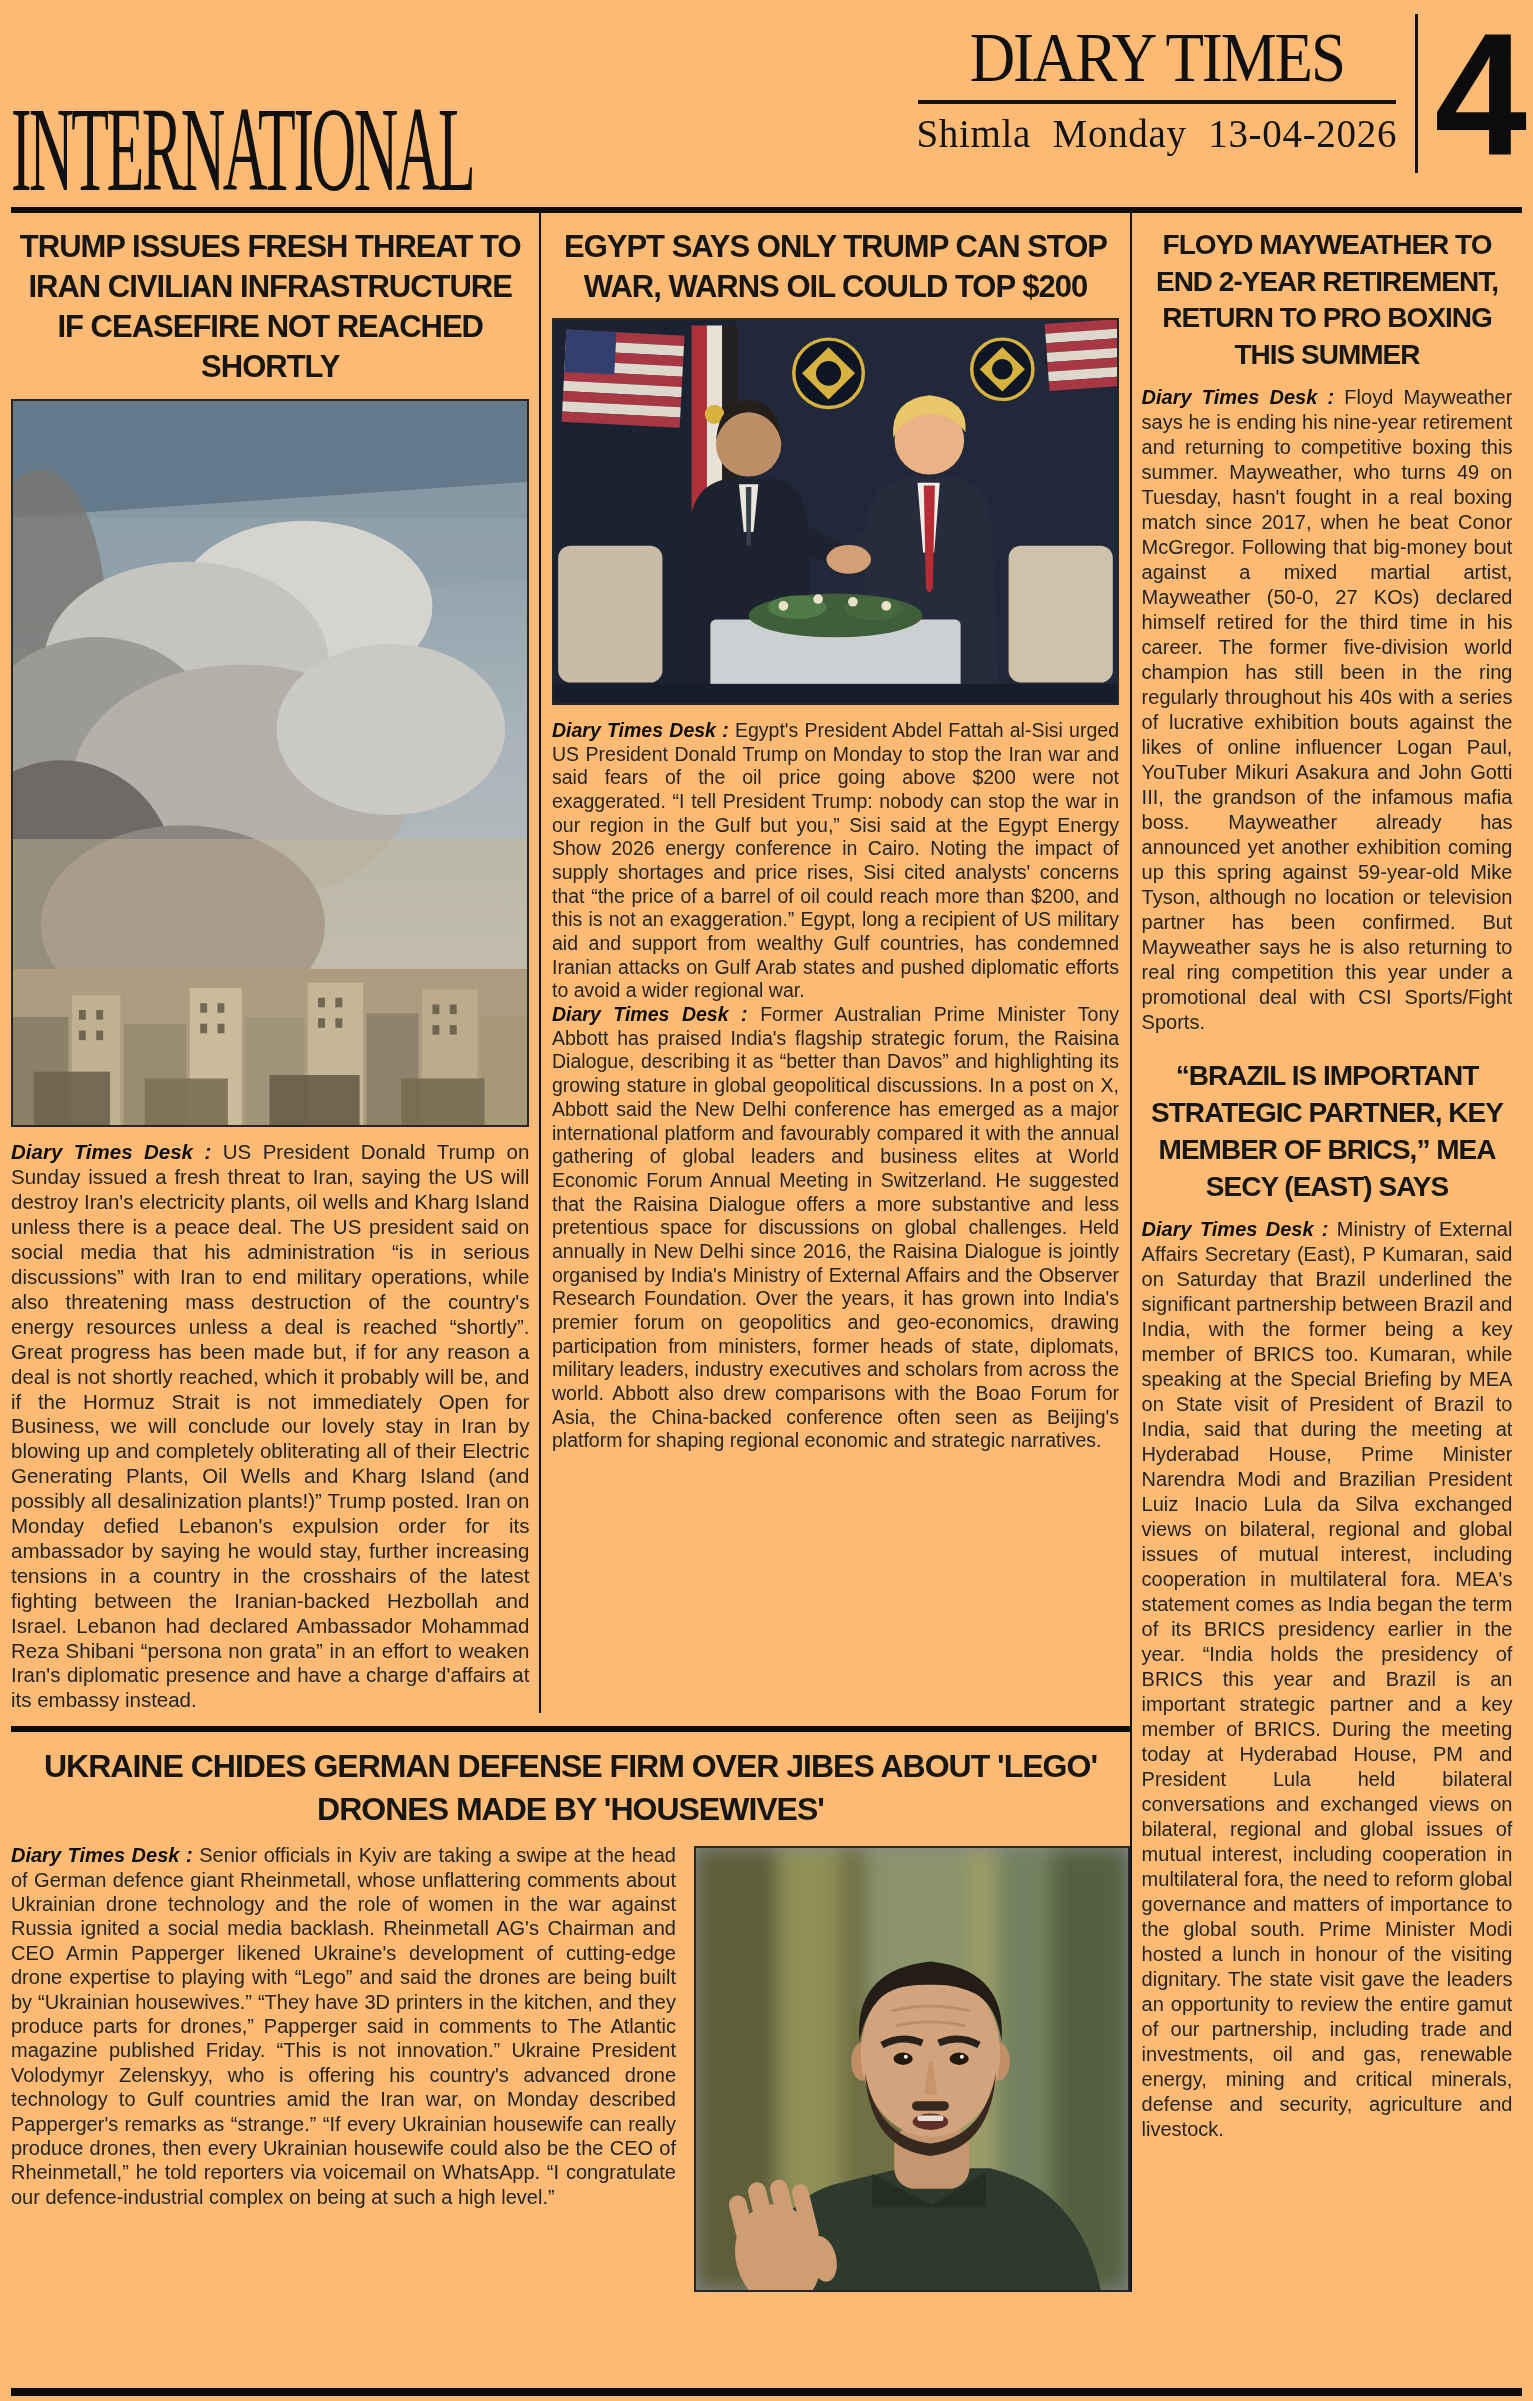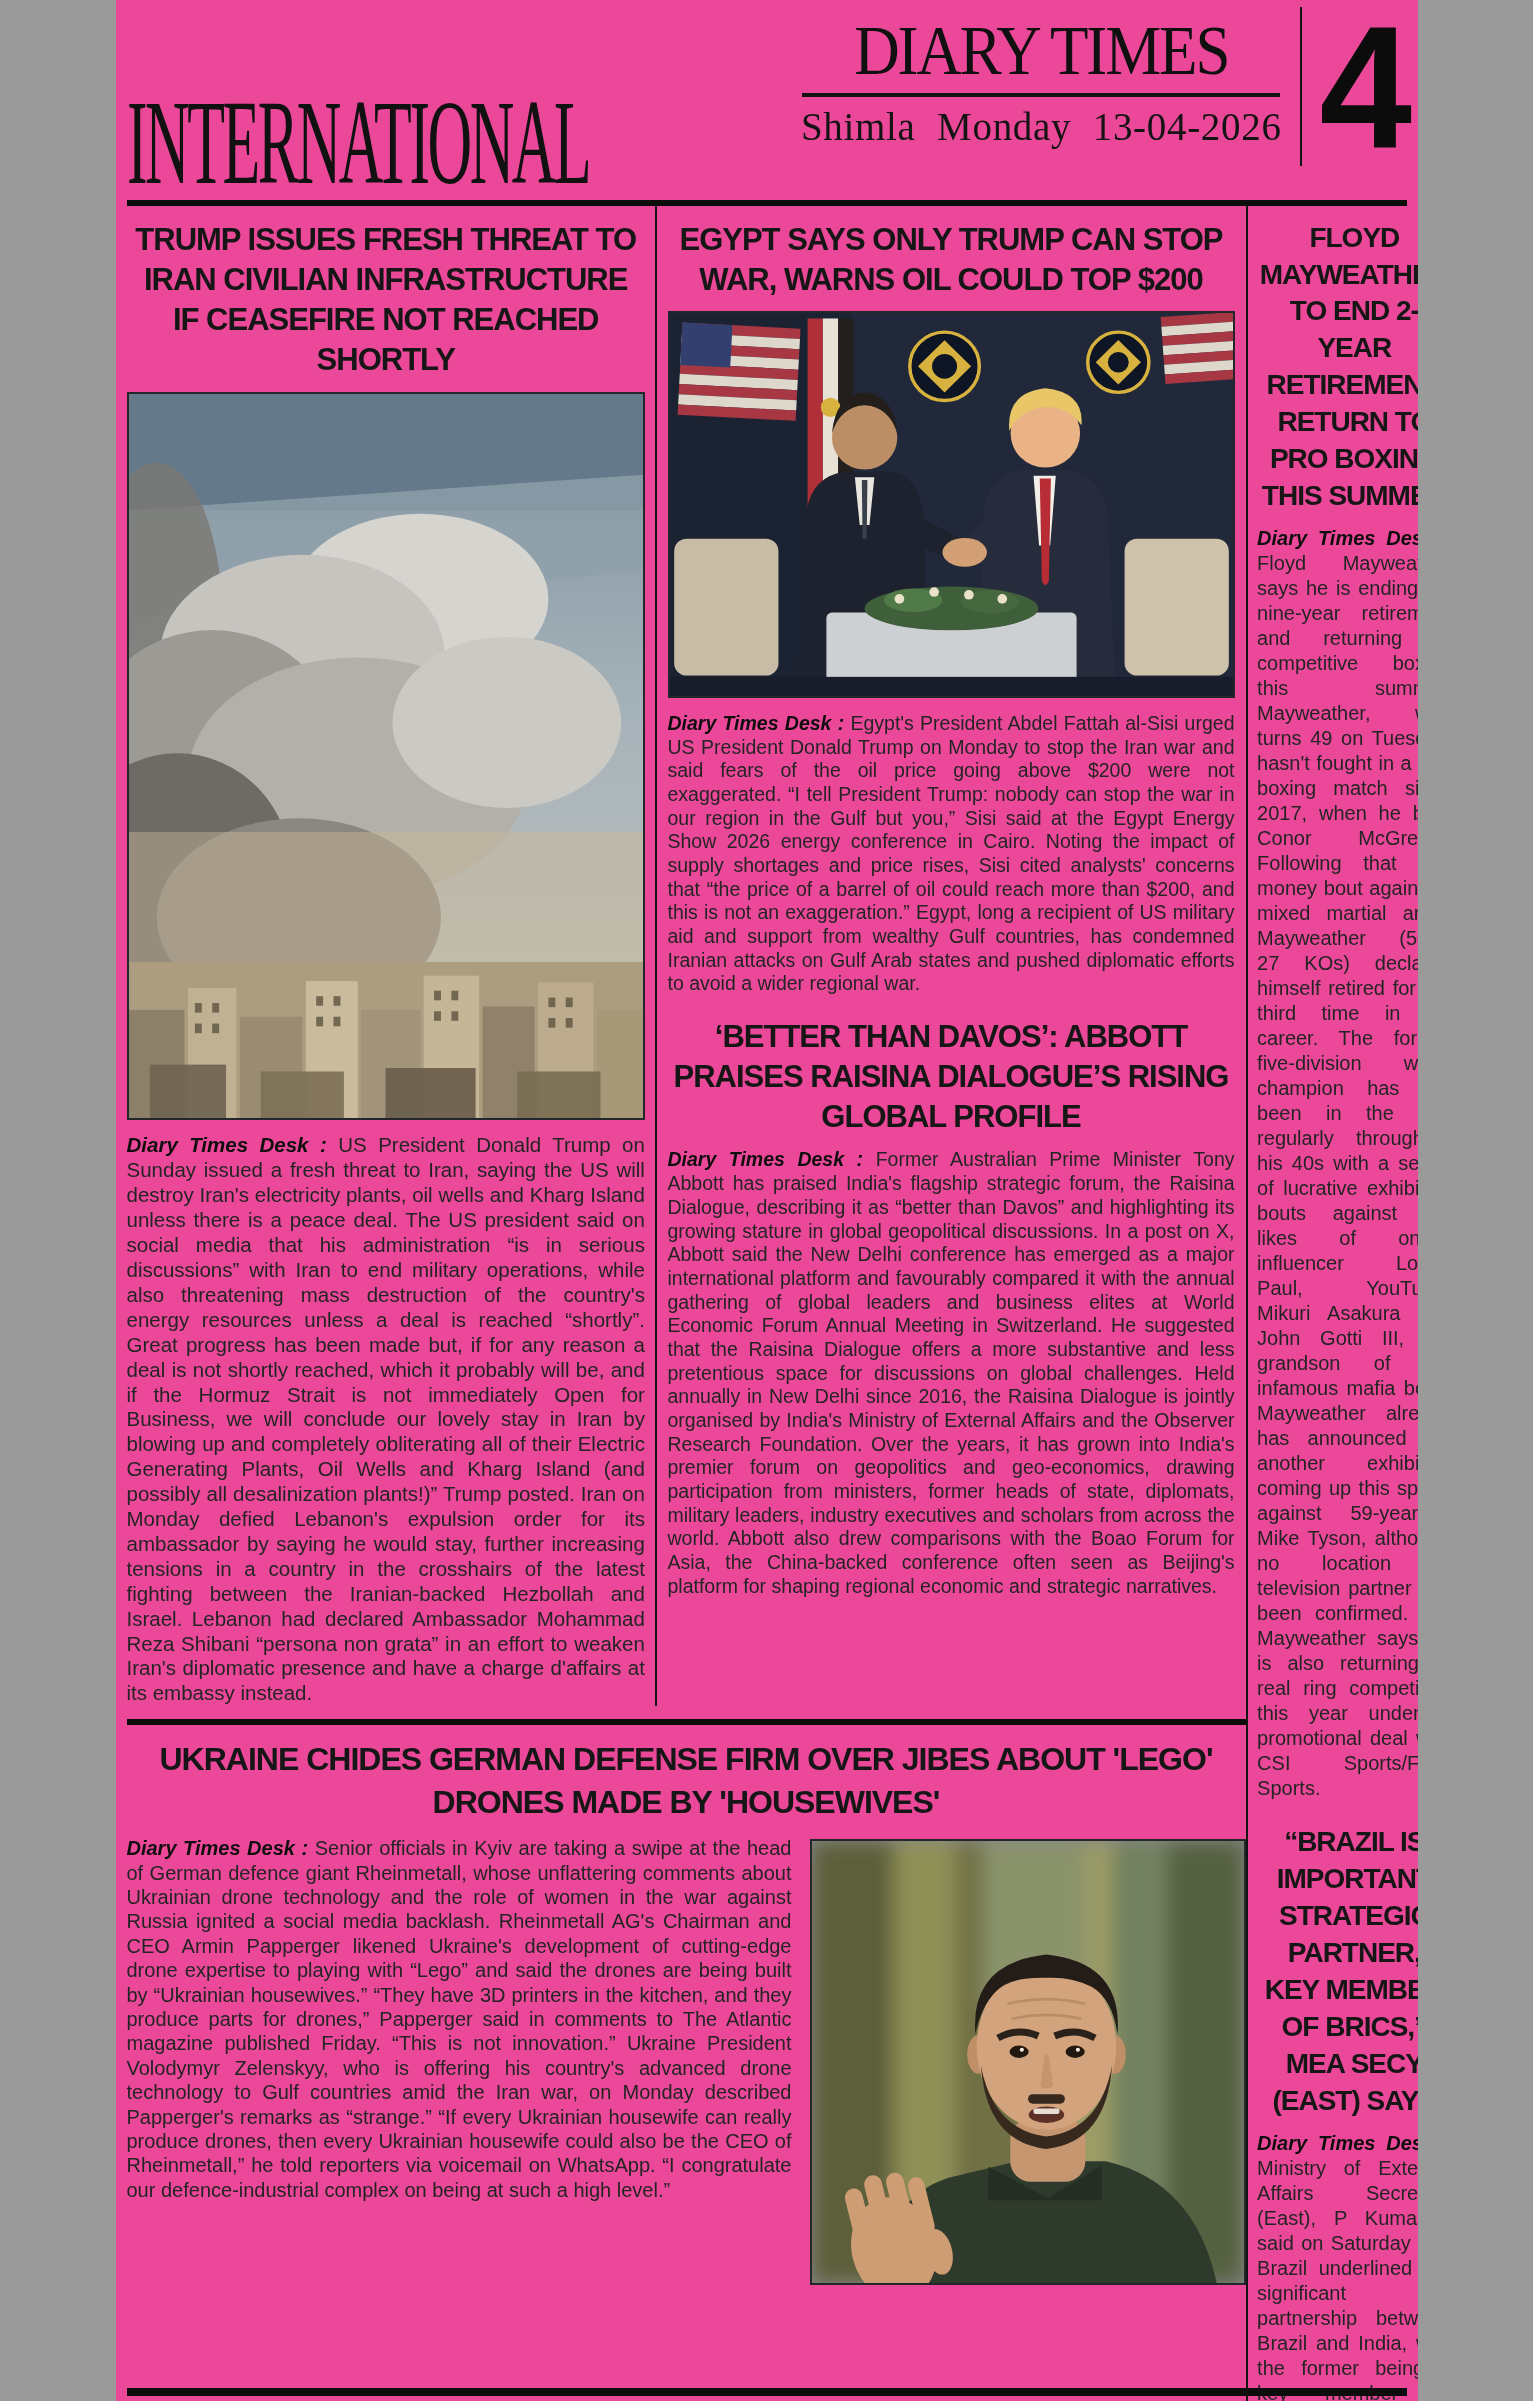--- a/index.html
+++ b/index.html
@@ -1,19 +1,19 @@
 <!DOCTYPE html>
 <html style="font-size:11px"><head>
 <meta charset="utf-8">
 <style>
   html,body { margin:0; padding:0; background:#9a9a9a; }
   .page {
-    position:relative; width:1302px; height:2401px; margin:0 auto;
-    background:#ec4899; color:#1c1c1c; overflow:hidden;
-    box-sizing:border-box; padding:0 11px 0 11px;
+    position:relative; width:1533px; height:2401px; margin:0 auto;
+    background:#fdba74; color:#1c1c1c; overflow:hidden;
+    box-sizing:border-box; padding:7px 11px 0 11px;
     font-family:"Liberation Sans", sans-serif;
   }
   
   header { position:relative; height:197px; }
   .section-title {
     position:absolute; left:0; bottom:-5.5px; margin:0;
     font-family:"Liberation Serif", serif; font-weight:400;
     font-size:103px; line-height:1; letter-spacing:-4.1px; white-space:nowrap;
     transform:scaleX(0.60) scaleY(1.18); transform-origin:left bottom; color:#111;
   }
@@ -221,21 +221,20 @@
                     <circle cx="380" cy="408" r="7" fill="#e9e2c8"></circle>
                   <circle cx="430" cy="412" r="7" fill="#e9e2c8"></circle>
                     <circle cx="478" cy="418" r="7" fill="#e9e2c8"></circle>
                 </g>
                 <rect y="532" width="810" height="28" fill="#171d2b"></rect>
               </svg>
             </figure>
             <p class="body"><b class="byline">Diary Times Desk :</b> <span>Egypt's President Abdel Fattah al-Sisi urged US President Donald Trump on Monday to stop the Iran war and said fears of the oil price going above $200 were not exaggerated. “I tell President Trump: nobody can stop the war in our region in the Gulf but you,” Sisi said at the Egypt Energy Show 2026 energy conference in Cairo. Noting the impact of supply shortages and price rises, Sisi cited analysts' concerns that “the price of a barrel of oil could reach more than $200, and this is not an exaggeration.” Egypt, long a recipient of US military aid and support from wealthy Gulf countries, has condemned Iranian attacks on Gulf Arab states and pushed diplomatic efforts to avoid a wider regional war.</span></p>
           </article>
           <article>
-            <h2 class="headline second">‘BETTER THAN DAVOS’: ABBOTT PRAISES RAISINA DIALOGUE’S RISING GLOBAL PROFILE</h2>
             <p class="body"><b class="byline">Diary Times Desk :</b> <span>Former Australian Prime Minister Tony Abbott has praised India's flagship strategic forum, the Raisina Dialogue, describing it as “better than Davos” and highlighting its growing stature in global geopolitical discussions. In a post on X, Abbott said the New Delhi conference has emerged as a major international platform and favourably compared it with the annual gathering of global leaders and business elites at World Economic Forum Annual Meeting in Switzerland. He suggested that the Raisina Dialogue offers a more substantive and less pretentious space for discussions on global challenges. Held annually in New Delhi since 2016, the Raisina Dialogue is jointly organised by India's Ministry of External Affairs and the Observer Research Foundation. Over the years, it has grown into India's premier forum on geopolitics and geo-economics, drawing participation from ministers, former heads of state, diplomats, military leaders, industry executives and scholars from across the world. Abbott also drew comparisons with the Boao Forum for Asia, the China-backed conference often seen as Beijing's platform for shaping regional economic and strategic narratives.</span></p>
           </article>
         </section>
       </div>
 
       <section class="ukraine">
         <h2 class="headline">UKRAINE CHIDES GERMAN DEFENSE FIRM OVER JIBES ABOUT 'LEGO' DRONES MADE BY 'HOUSEWIVES'</h2>
         <div class="ukraine-content">
           <p class="body"><b class="byline">Diary Times Desk :</b> <span>Senior officials in Kyiv are taking a swipe at the head of German defence giant Rheinmetall, whose unflattering comments about Ukrainian drone technology and the role of women in the war against Russia ignited a social media backlash. Rheinmetall AG's Chairman and CEO Armin Papperger likened Ukraine's development of cutting-edge drone expertise to playing with “Lego” and said the drones are being built by “Ukrainian housewives.” “They have 3D printers in the kitchen, and they produce parts for drones,” Papperger said in comments to The Atlantic magazine published Friday. “This is not innovation.” Ukraine President Volodymyr Zelenskyy, who is offering his country's advanced drone technology to Gulf countries amid the Iran war, on Monday described Papperger's remarks as “strange.” “If every Ukrainian housewife can really produce drones, then every Ukrainian housewife could also be the CEO of Rheinmetall,” he told reporters via voicemail on WhatsApp. “I congratulate our defence-industrial complex on being at such a high level.”</span></p>
           <figure class="photo zelensky">

